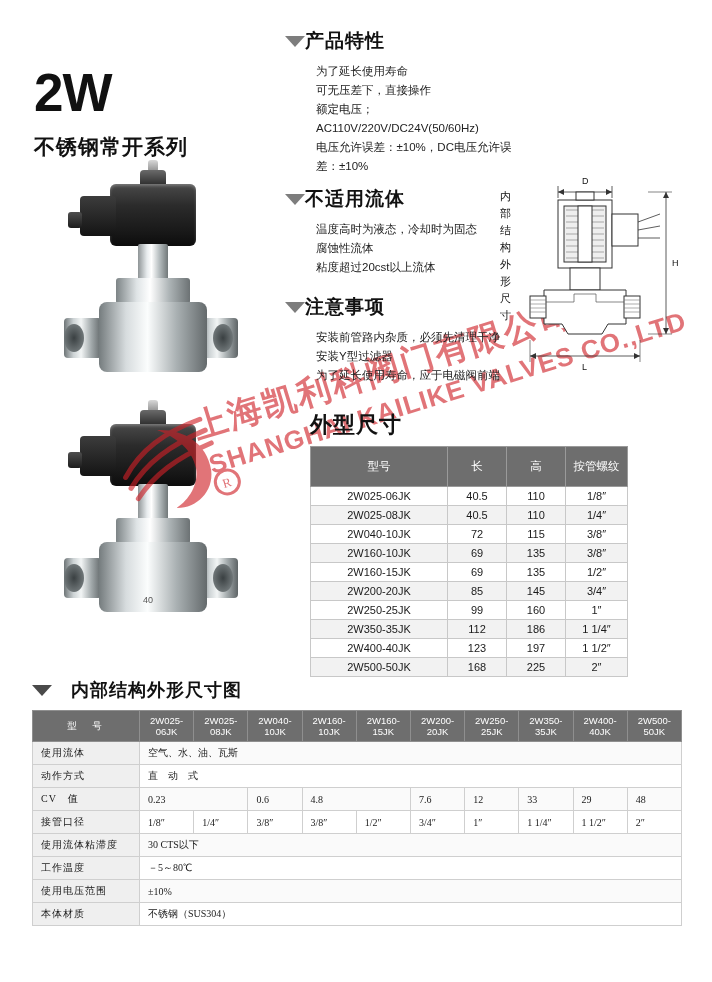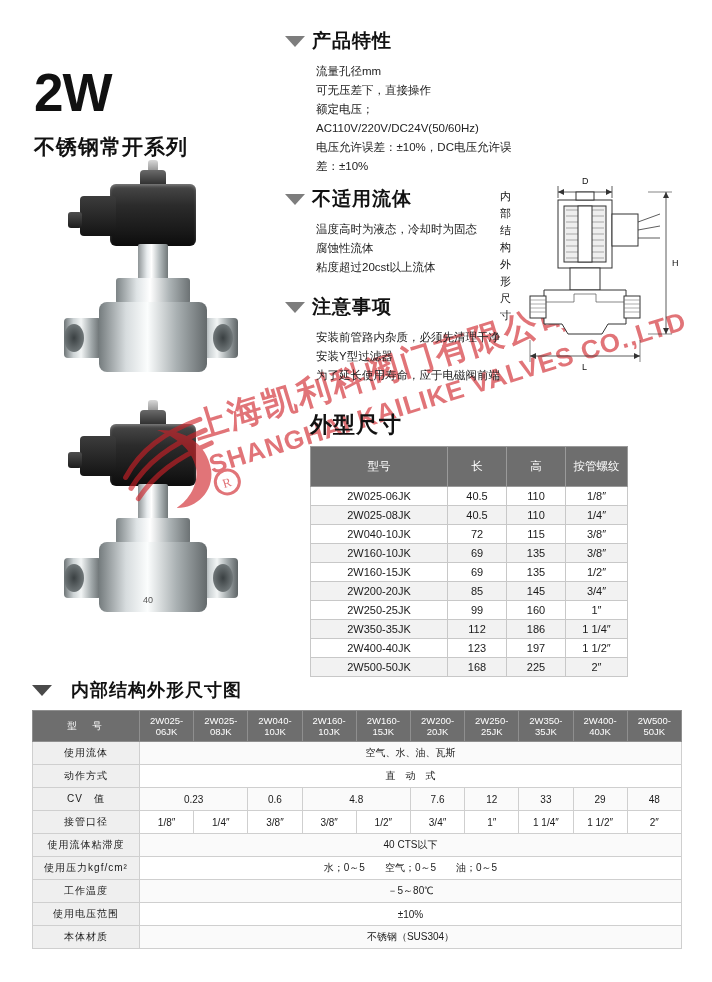--- a/index.html
+++ b/index.html
@@ -201,21 +201,21 @@
     letter-spacing: 1px;
   }
 
   
   .section {
     position: absolute;
   }
   .sec-head {
     display: flex;
     align-items: center;
-    gap: 7px;
+    gap: 0;
   }
   .tri {
     width: 0; height: 0;
     border-left: 10px solid transparent;
     border-right: 10px solid transparent;
     border-top: 11px solid #7d7d7d;
     flex: none;
   }
   .tri.dark { border-top-color: #4a4a4a; }
   .sec-title {
@@ -318,23 +318,23 @@
     font-weight: normal;
     padding: 4px 1px;
     border: 1px solid #8f8f8f;
     font-size: 9.5px;
     text-align: center;
   }
   table.spec th.rowhead-col { width: 104px; }
   table.spec td {
     border: 1px solid #cfcfcf;
     padding: 4px 8px;
-    text-align: center;
     color: #1a1a1a;
     background: #fff;
+    font-family: Liberation Serif, serif;
   }
   table.spec td.rowhead {
     background: #efefef;
     letter-spacing: 1px;
   }
   table.spec tr:nth-child(odd) td:not(.rowhead) { background: #fafafa; }
   .sp2 { letter-spacing: 3px; }
 </style>
 </head>
 <body>
@@ -394,21 +394,21 @@
     <div class="wm-cn">上海凯利科阀门有限公司</div>
     <div class="wm-en">SHANGHAI KAILIKE VALVES CO.,LTD</div>
   </div>
 
   <div class="section" style="left:285px; top:28px; width:230px;">
     <div class="sec-head">
       <div class="tri"></div>
       <div class="sec-title">产品特性</div>
     </div>
     <div class="sec-body">
-      <div>流量孔径mm</div>
+      <div>为了延长使用寿命</div>
       <div>可无压差下，直接操作</div>
       <div>额定电压；AC110V/220V/DC24V(50/60Hz)</div>
       <div>电压允许误差：±10%，DC电压允许误差：±10%</div>
     </div>
   </div>
 
   <div class="section" style="left:285px; top:186px; width:230px;">
     <div class="sec-head">
       <div class="tri"></div>
       <div class="sec-title">不适用流体</div>
@@ -626,25 +626,21 @@
             <td>3/8″</td>
             <td>1/2″</td>
             <td>3/4″</td>
             <td>1″</td>
             <td>1 1/4″</td>
             <td>1 1/2″</td>
             <td>2″</td>
           </tr>
           <tr>
             <td class="rowhead">使用流体粘滞度</td>
-            <td colspan="10">40 CTS以下</td>
-          </tr>
-          <tr>
-            <td class="rowhead">使用压力kgf/cm²</td>
-            <td colspan="10">水；0～5　　空气；0～5　　油；0～5</td>
+            <td colspan="10">30 CTS以下</td>
           </tr>
           <tr>
             <td class="rowhead">工作温度</td>
             <td colspan="10">－5～80℃</td>
           </tr>
           <tr>
             <td class="rowhead">使用电压范围</td>
             <td colspan="10">±10%</td>
           </tr>
           <tr>

